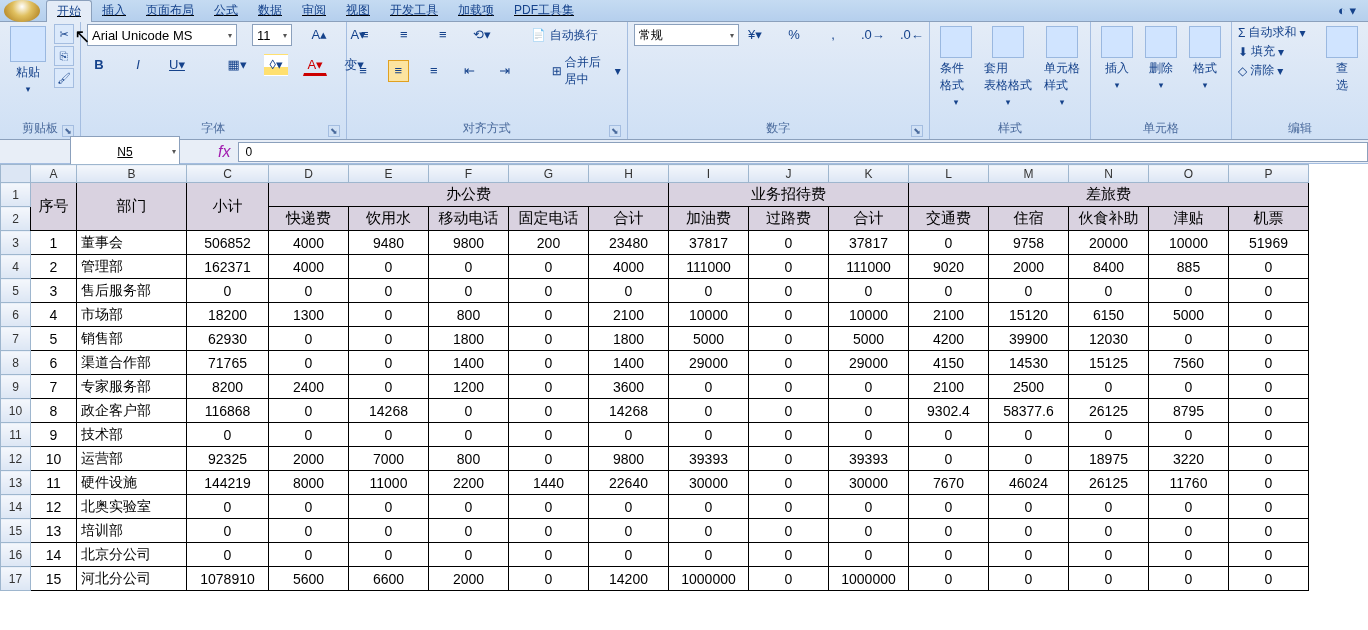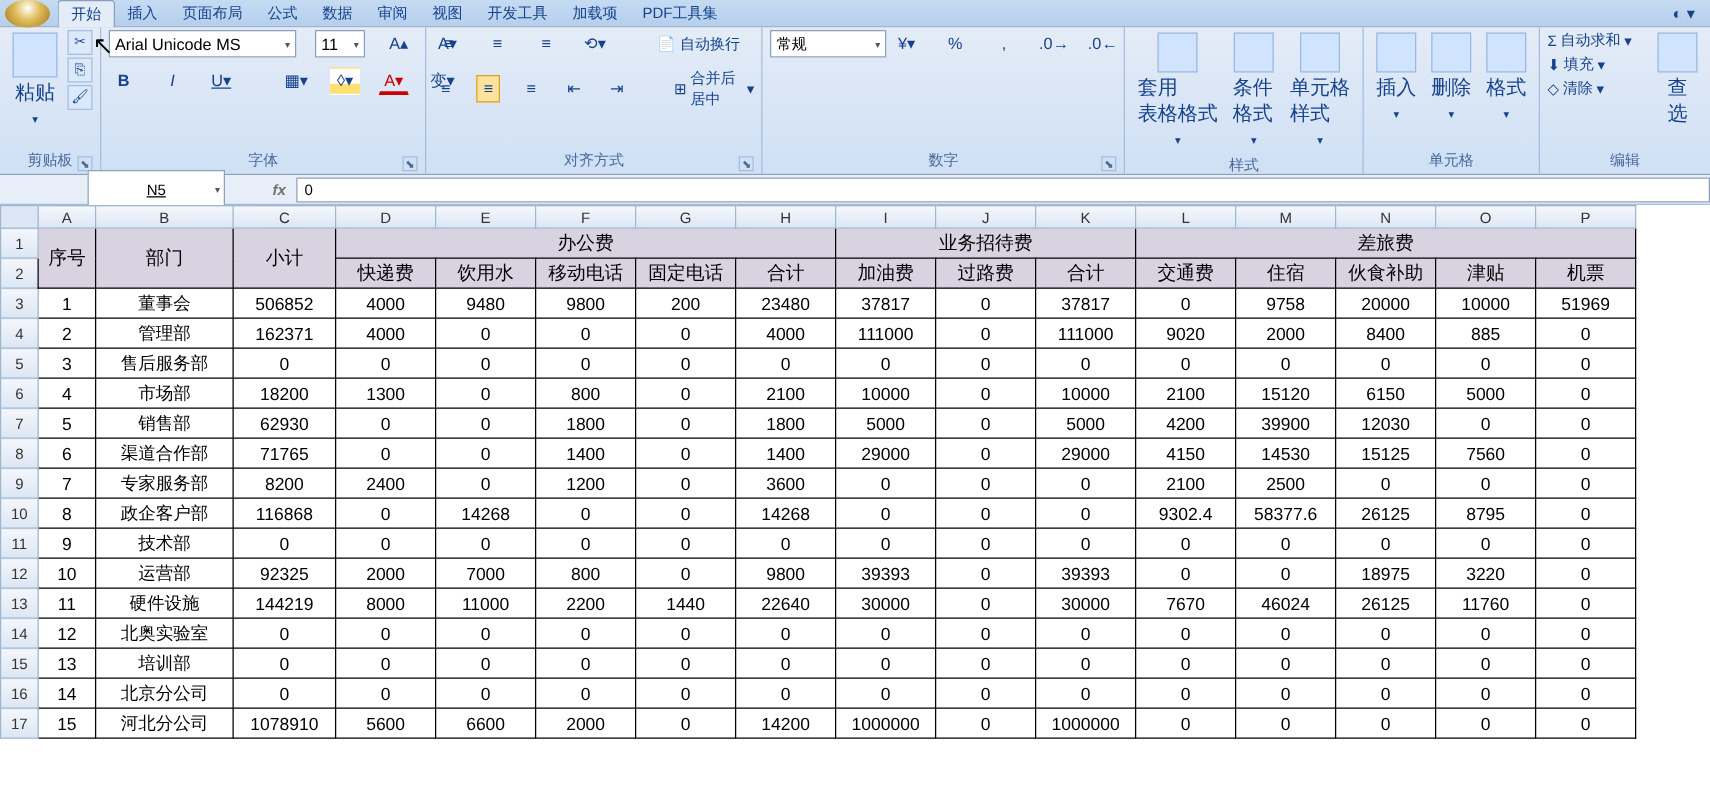--- a/index.html
+++ b/index.html
@@ -12,21 +12,21 @@
 .menu-tab.active { background: #e4ecf7; border: 1px solid #8ba0bc; border-bottom: none; border-radius: 3px 3px 0 0; }
 .help-icon { margin-left: auto; color: #15428b; font-size: 13px; padding-right: 8px; }
 
 
 .ribbon { background: linear-gradient(#e4ecf7, #cfe0f5); height: 118px; display: flex; border-bottom: 1px solid #8ba0bc; }
 .rgroup { border-right: 1px solid #a4bde0; display: flex; flex-direction: column; padding: 2px 6px 0 6px; }
 .rgroup-body { flex: 1; display: flex; align-items: flex-start; gap: 4px; }
 .rgroup-label { font-size: 12px; color: #4a6a9c; text-align: center; padding: 2px 0; position: relative; }
 .rgroup-label .dlg { position: absolute; right: 0; bottom: 2px; font-size: 9px; color: #4a6a9c; border: 1px solid #a4bde0; width: 12px; height: 12px; line-height: 10px; }
 
-.vbtn { display: flex; flex-direction: column; align-items: center; font-size: 16px; color: #15428b; padding: 2px 4px; cursor: pointer; }
+.vbtn { display: flex; flex-direction: column; align-items: center; font-size: 12px; color: #15428b; padding: 2px 4px; cursor: pointer; }
 .vbtn .ico { width: 32px; height: 32px; background: #d0e4ff; border: 1px solid #9ab8e0; margin-bottom: 2px; }
 .vbtn .ico.big { width: 36px; height: 36px; }
 .vbtn .dd::after { content: "▾"; font-size: 9px; }
 
 .mini-col { display: flex; flex-direction: column; gap: 2px; }
 .mini-btn { width: 20px; height: 20px; background: #dbe9fb; border: 1px solid #a4bde0; font-size: 11px; text-align: center; line-height: 18px; color: #15428b; cursor: pointer; }
 
 .font-row { display: flex; gap: 15px; align-items: center; margin-bottom: 4px; }
 .font-name { width: 150px; height: 22px; background: #fff; border: 1px solid #8ba0bc; font-size: 13px; padding: 0 4px; display:flex; align-items:center; justify-content:space-between;}
 .font-size { width: 40px; height: 22px; background: #fff; border: 1px solid #8ba0bc; font-size: 13px; padding: 0 4px; display:flex; align-items:center; justify-content:space-between;}
@@ -36,47 +36,47 @@
 .fmtbtn.italic { font-style: italic; }
 .fmtbtn.under { text-decoration: underline; }
 
 .num-fmt { width: 140px; height: 22px; background: #fff; border: 1px solid #8ba0bc; font-size: 12px; padding: 0 4px; display:flex; align-items:center; justify-content:space-between; margin-bottom:3px;}
 .chk-lbl { font-size: 12px; color: #15428b; display: flex; align-items: center; gap: 3px; }
 
 
 .fbar { height: 24px; background: #e8eef7; border-bottom: 1px solid #a4bde0; display: flex; align-items: center; }
 .namebox { width: 110px; height: 32px; background: #fff; border: 1px solid #8ba0bc; font-size: 12px; text-align: left; margin: 0 30px 0 70px; display:flex; align-items:center; justify-content:center; position:relative;text-decoration:underline;}
 .namebox .dd-ar{position:absolute; right:3px;}
-.fx { font-style: italic; font-size: 12px; color: #737373; padding: 0 8px; font-weight: bold; }
+.fx { font-style: italic; font-size: 16px; color: #a21caf; padding: 0 8px; }
 .fval { flex: 1; height: 20px; background: #fff; border: 1px solid #8ba0bc; font-size: 12px; padding: 0 6px; display:flex; align-items:center;}
 
 
 .sheet-wrap { position: absolute; top: 164px; left: 0; right: 0; bottom: 0; overflow: auto; background: #fff; }
 .sheet { border-collapse: collapse; font-size: 14px; }
 .sheet th.colh { background: linear-gradient(#f4f7fc,#dce6f4); border: 1px solid #9eb6ce; font-weight: normal; font-size: 12px; color: #333; height: 18px; }
 .sheet th.rowh { background: linear-gradient(#f4f7fc,#dce6f4); border: 1px solid #9eb6ce; font-weight: normal; font-size: 12px; color: #333; width: 30px; text-align: center; }
 .sheet td { border: 1px solid #000; height: 24px; padding: 0 4px; white-space: nowrap; }
 .sheet .hdr { background: #d9d2e0; text-align: center; font-size: 15px; }
 .sheet .num { text-align: center; }
-.sheet .txt { text-align: center; }
+.sheet .txt { text-align: left; }
 .corner { background: #dce6f4; border: 1px solid #9eb6ce; width: 30px; }
 
 .colA{width:46px;}.colB{width:110px;}.colC{width:82px;}
 .colD,.colE,.colF,.colG,.colH,.colI,.colJ,.colK,.colL,.colM,.colN,.colO,.colP{width:80px;}
 
 .cursor-arrow{position:absolute; left:74px; top:24px; font-size:20px; color:#000; pointer-events:none; z-index:100;}
 </style>
 </head>
 <body>
 
 <div class="cursor-arrow">↖</div>
 
 <div class="menubar">
   <div class="office-btn"></div>
-  <div id="menutabs" style="display: flex;">
+  <div id="menutabs" style="display: flex; text-decoration: underline;">
       <div class="menu-tab active">开始</div>
       <div class="menu-tab">插入</div>
       <div class="menu-tab">页面布局</div>
       <div class="menu-tab">公式</div>
       <div class="menu-tab">数据</div>
       <div class="menu-tab">审阅</div>
       <div class="menu-tab">视图</div>
       <div class="menu-tab">开发工具</div>
       <div class="menu-tab">加载项</div>
       <div class="menu-tab">PDF工具集</div>
@@ -167,27 +167,27 @@
         <div class="fmtbtn">.0←</div>
       </div>
     </div>
     <div class="rgroup-label"><span>数字</span><span class="dlg">⬊</span></div>
   </div>
 
   <div class="rgroup">
     <div class="rgroup-body">
       <div class="vbtn">
           <div class="ico"></div>
+          <span>条件格式</span>
+          <span class="dd"></span>
+        </div>
+      <div class="vbtn">
+          <div class="ico"></div>
           <span style="white-space:pre">套用
 表格格式</span>
-          <span class="dd"></span>
-        </div>
-      <div class="vbtn">
-          <div class="ico"></div>
-          <span>条件格式</span>
           <span class="dd"></span>
         </div>
       <div class="vbtn">
           <div class="ico"></div>
           <span style="white-space:pre">单元格
 样式</span>
           <span class="dd"></span>
         </div>
     </div>
     <div class="rgroup-label"><span>样式</span></div>

